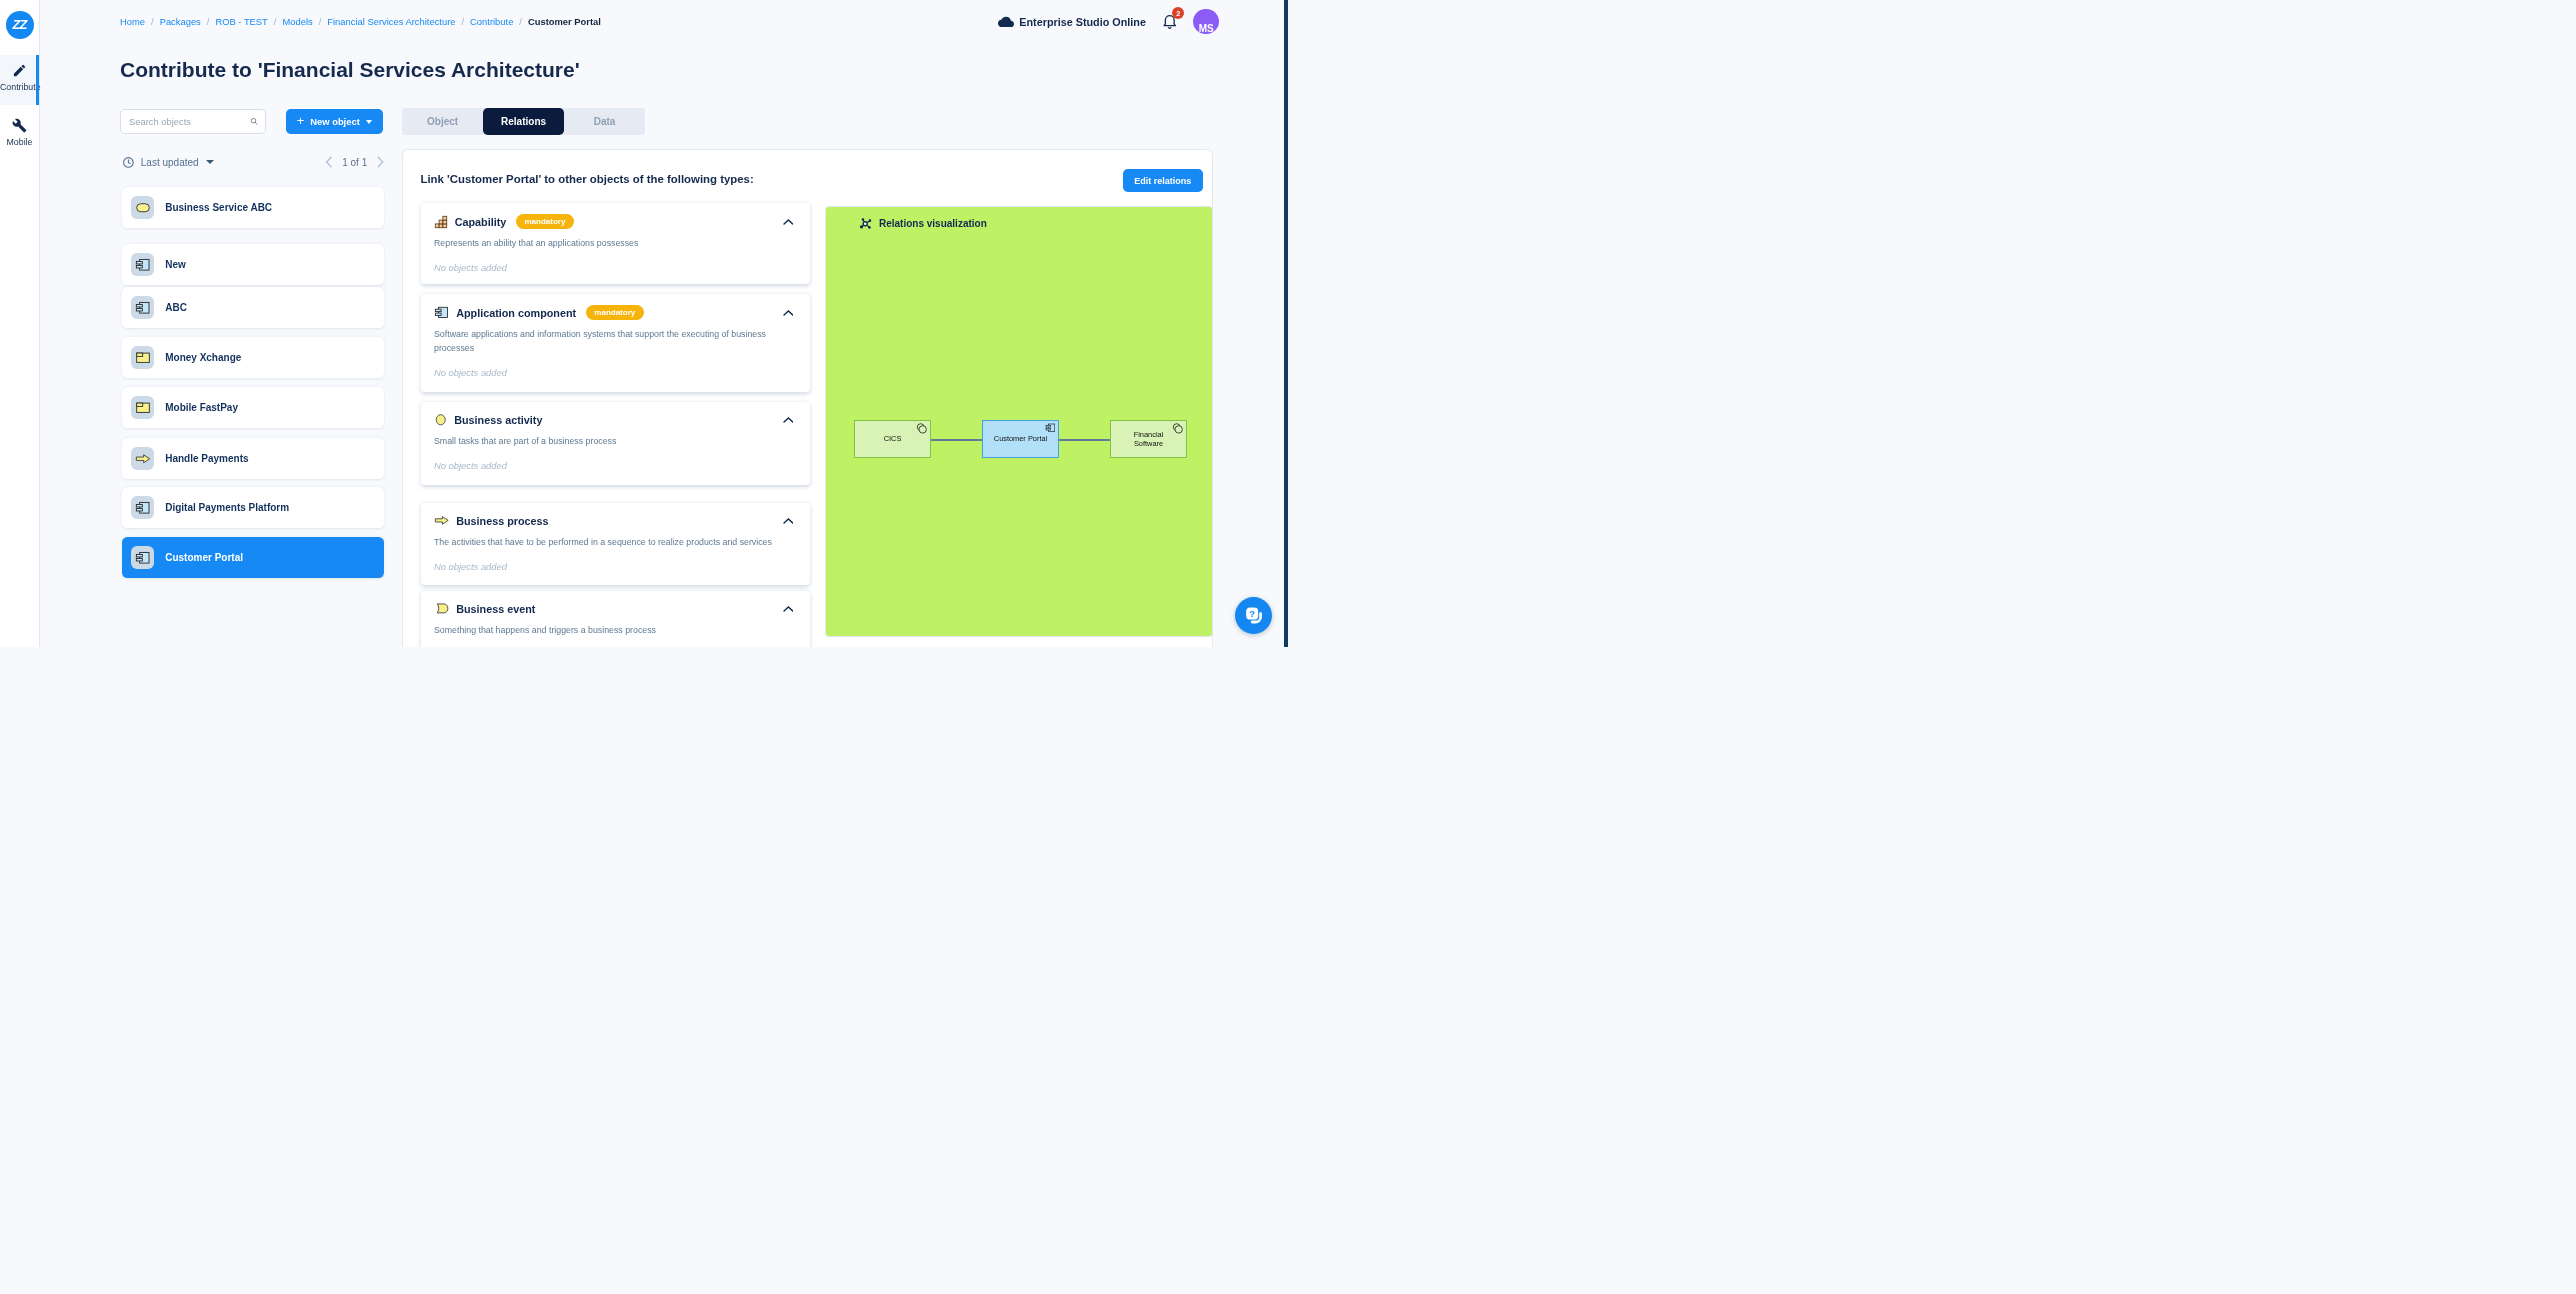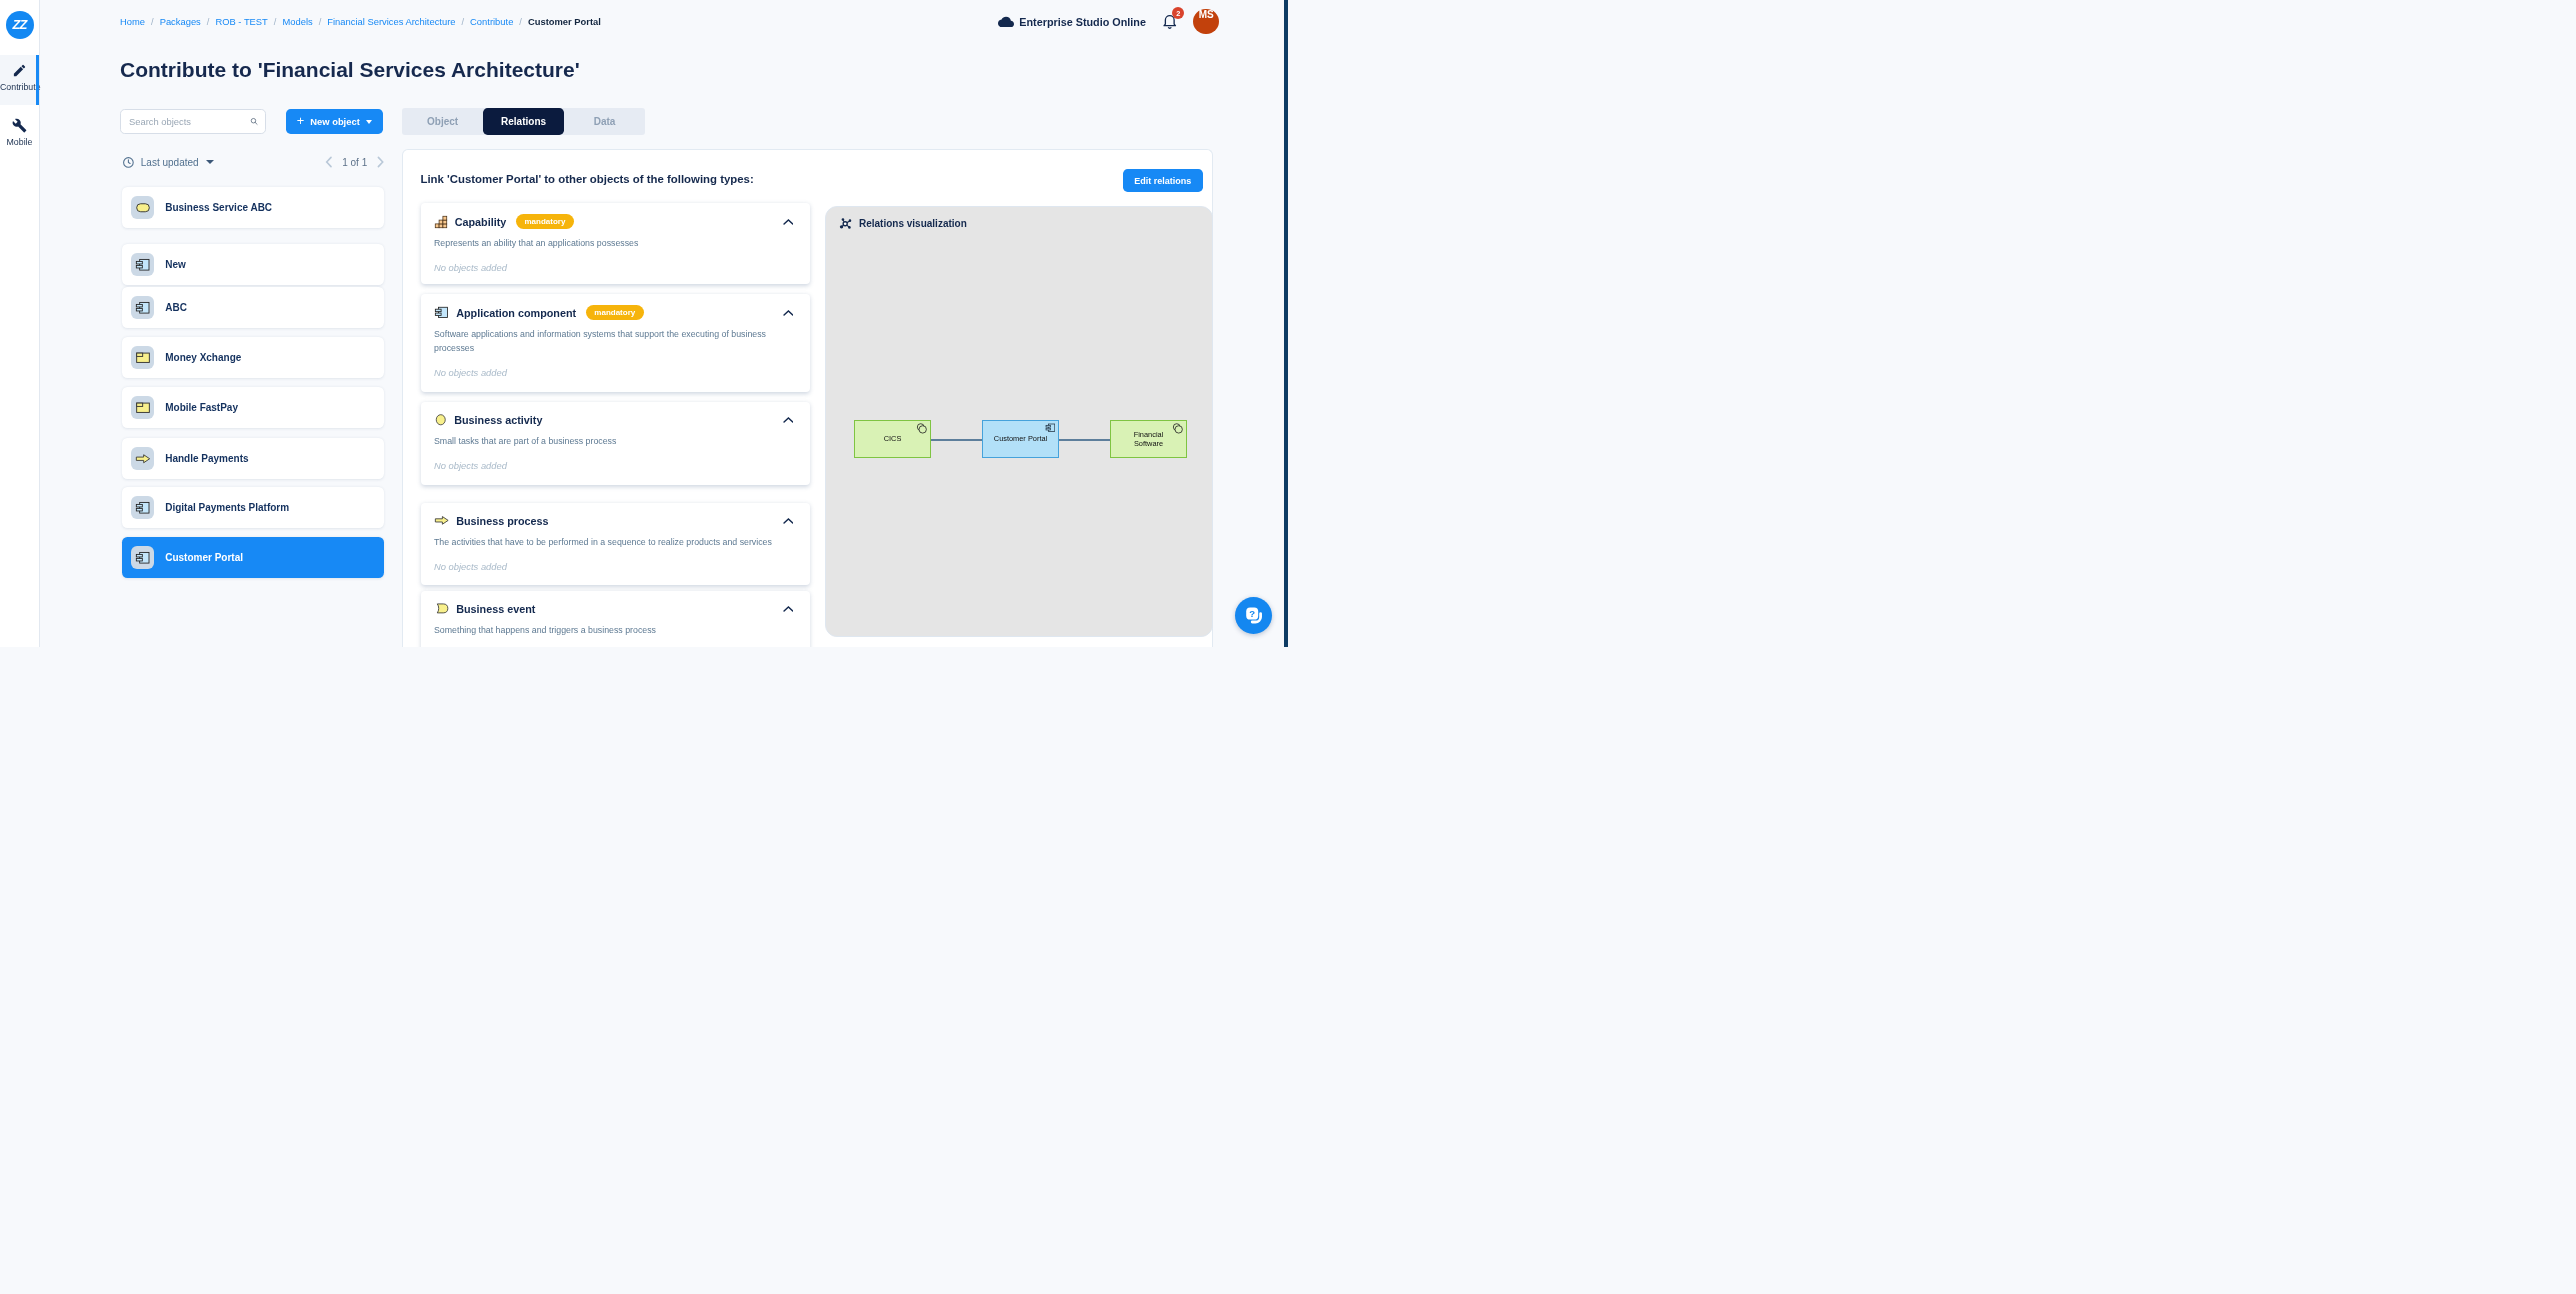--- a/index.html
+++ b/index.html
@@ -28,22 +28,22 @@
   .top-header { position:absolute; left:59px; right:0; top:0; height:43px; display:flex; align-items:center; }
   .breadcrumb { margin-left:61px; font-size:9.4px; display:flex; align-items:center; gap:6px; white-space:nowrap; }
   .breadcrumb a { color:#1789f5; text-decoration:none; cursor:pointer; }
   .breadcrumb .sep { color:#9fb3c8; }
   .breadcrumb .current { color:#13263f; font-weight:700; }
   .header-right { margin-left:auto; margin-right:69px; display:flex; align-items:center; gap:15px; }
   .product { display:flex; align-items:center; gap:5.4px; font-weight:800; font-size:10.8px; color:#14294e; }
   .bell-wrap { position:relative; cursor:pointer; }
   .badge { position:absolute; top:-4.7px; right:-6px; min-width:12px; height:12px; border-radius:6px; background:#d9432c;
            color:#fff; font-size:7.4px; font-weight:700; display:flex; align-items:center; justify-content:center; padding:0 2.7px; }
-  .avatar { width:25.6px; height:25.6px; border-radius:50%; background:#c2410c; color:#fff; font-weight:800; font-size:10px;
-            display:flex; align-items:flex-start; justify-content:center; cursor:pointer; }
+  .avatar { width:25.6px; height:25.6px; border-radius:50%; background:#8b5cf6; color:#fff; font-weight:800; font-size:10px;
+            display:flex; align-items:flex-end; justify-content:center; cursor:pointer; }
 
   
   .page-title { position:absolute; left:120px; top:58px; font-size:21px; font-weight:700; color:#16294e; }
 
   
   .toolbar { position:absolute; left:120px; top:108px; height:27px; display:flex; align-items:center; }
   .search-box { width:146px; height:25.6px; background:#fff; border:0.7px solid #d7dee8; border-radius:4.7px;
                 display:flex; align-items:center; padding:0 6.7px 0 8px; }
   .search-box input { border:none; outline:none; flex:1; font-size:9.4px; color:#33475c; background:transparent;
                       font-family:inherit; }
@@ -83,22 +83,22 @@
   .cards-col { position:absolute; left:17.5px; top:53px; width:389px; }
   .rel-card { background:#fff; border-radius:4px; box-shadow:0 1.3px 4px rgba(90,115,150,0.28); padding:11.4px 13.5px 9.4px 13.5px; margin-bottom:10px; }
   .rel-head { display:flex; align-items:center; gap:6.7px; }
   .rel-title { font-weight:700; font-size:10.8px; color:#14294e; }
   .m-badge { background:#f6b40b; color:#fff; font-weight:700; font-size:8px; padding:2.7px 8.8px; border-radius:8px; margin-left:2.7px; }
   .collapse { margin-left:auto; background:none; border:none; cursor:pointer; display:flex; padding:2.7px; }
   .rel-desc { margin-top:7.4px; font-size:8.8px; color:#5d7992; line-height:1.6; max-width:367px; }
   .rel-empty { margin-top:12px; font-size:9.4px; font-style:italic; color:#a9bac9; }
 
   
-  .viz-panel { position:absolute; left:422px; top:56px; width:388px; height:431px; background:#e5e5e5;
-               border:0.7px solid #dfe7f0; border-radius:12px; }
+  .viz-panel { position:absolute; left:422px; top:56px; width:388px; height:431px; background:#bef264;
+               border:0.7px solid #dfe7f0; border-radius:4px;padding-left:20px; }
   .viz-head { display:flex; align-items:center; gap:6.7px; padding:10px 0 0 12.8px; font-weight:700; font-size:10px; color:#14294e; }
   .node { position:absolute; height:38px; width:77px; display:flex; align-items:center; justify-content:center;
           text-align:center; font-size:7.4px; color:#111; line-height:1.25; cursor:pointer; }
   .node.green { background:#d9f2b5; border:1.3px solid #7fc442; }
   .node.blue  { background:#b2e0f8; border:1.3px solid #45a2db; }
   .node .glyph { position:absolute; top:2px; right:2.7px; }
   .edge { position:absolute; height:2px; background:#5d7e9b; }
 
   
   .chat-fab { position:absolute; left:1235px; top:597px; width:37px; height:37px; border-radius:50%; background:#1487f0;

